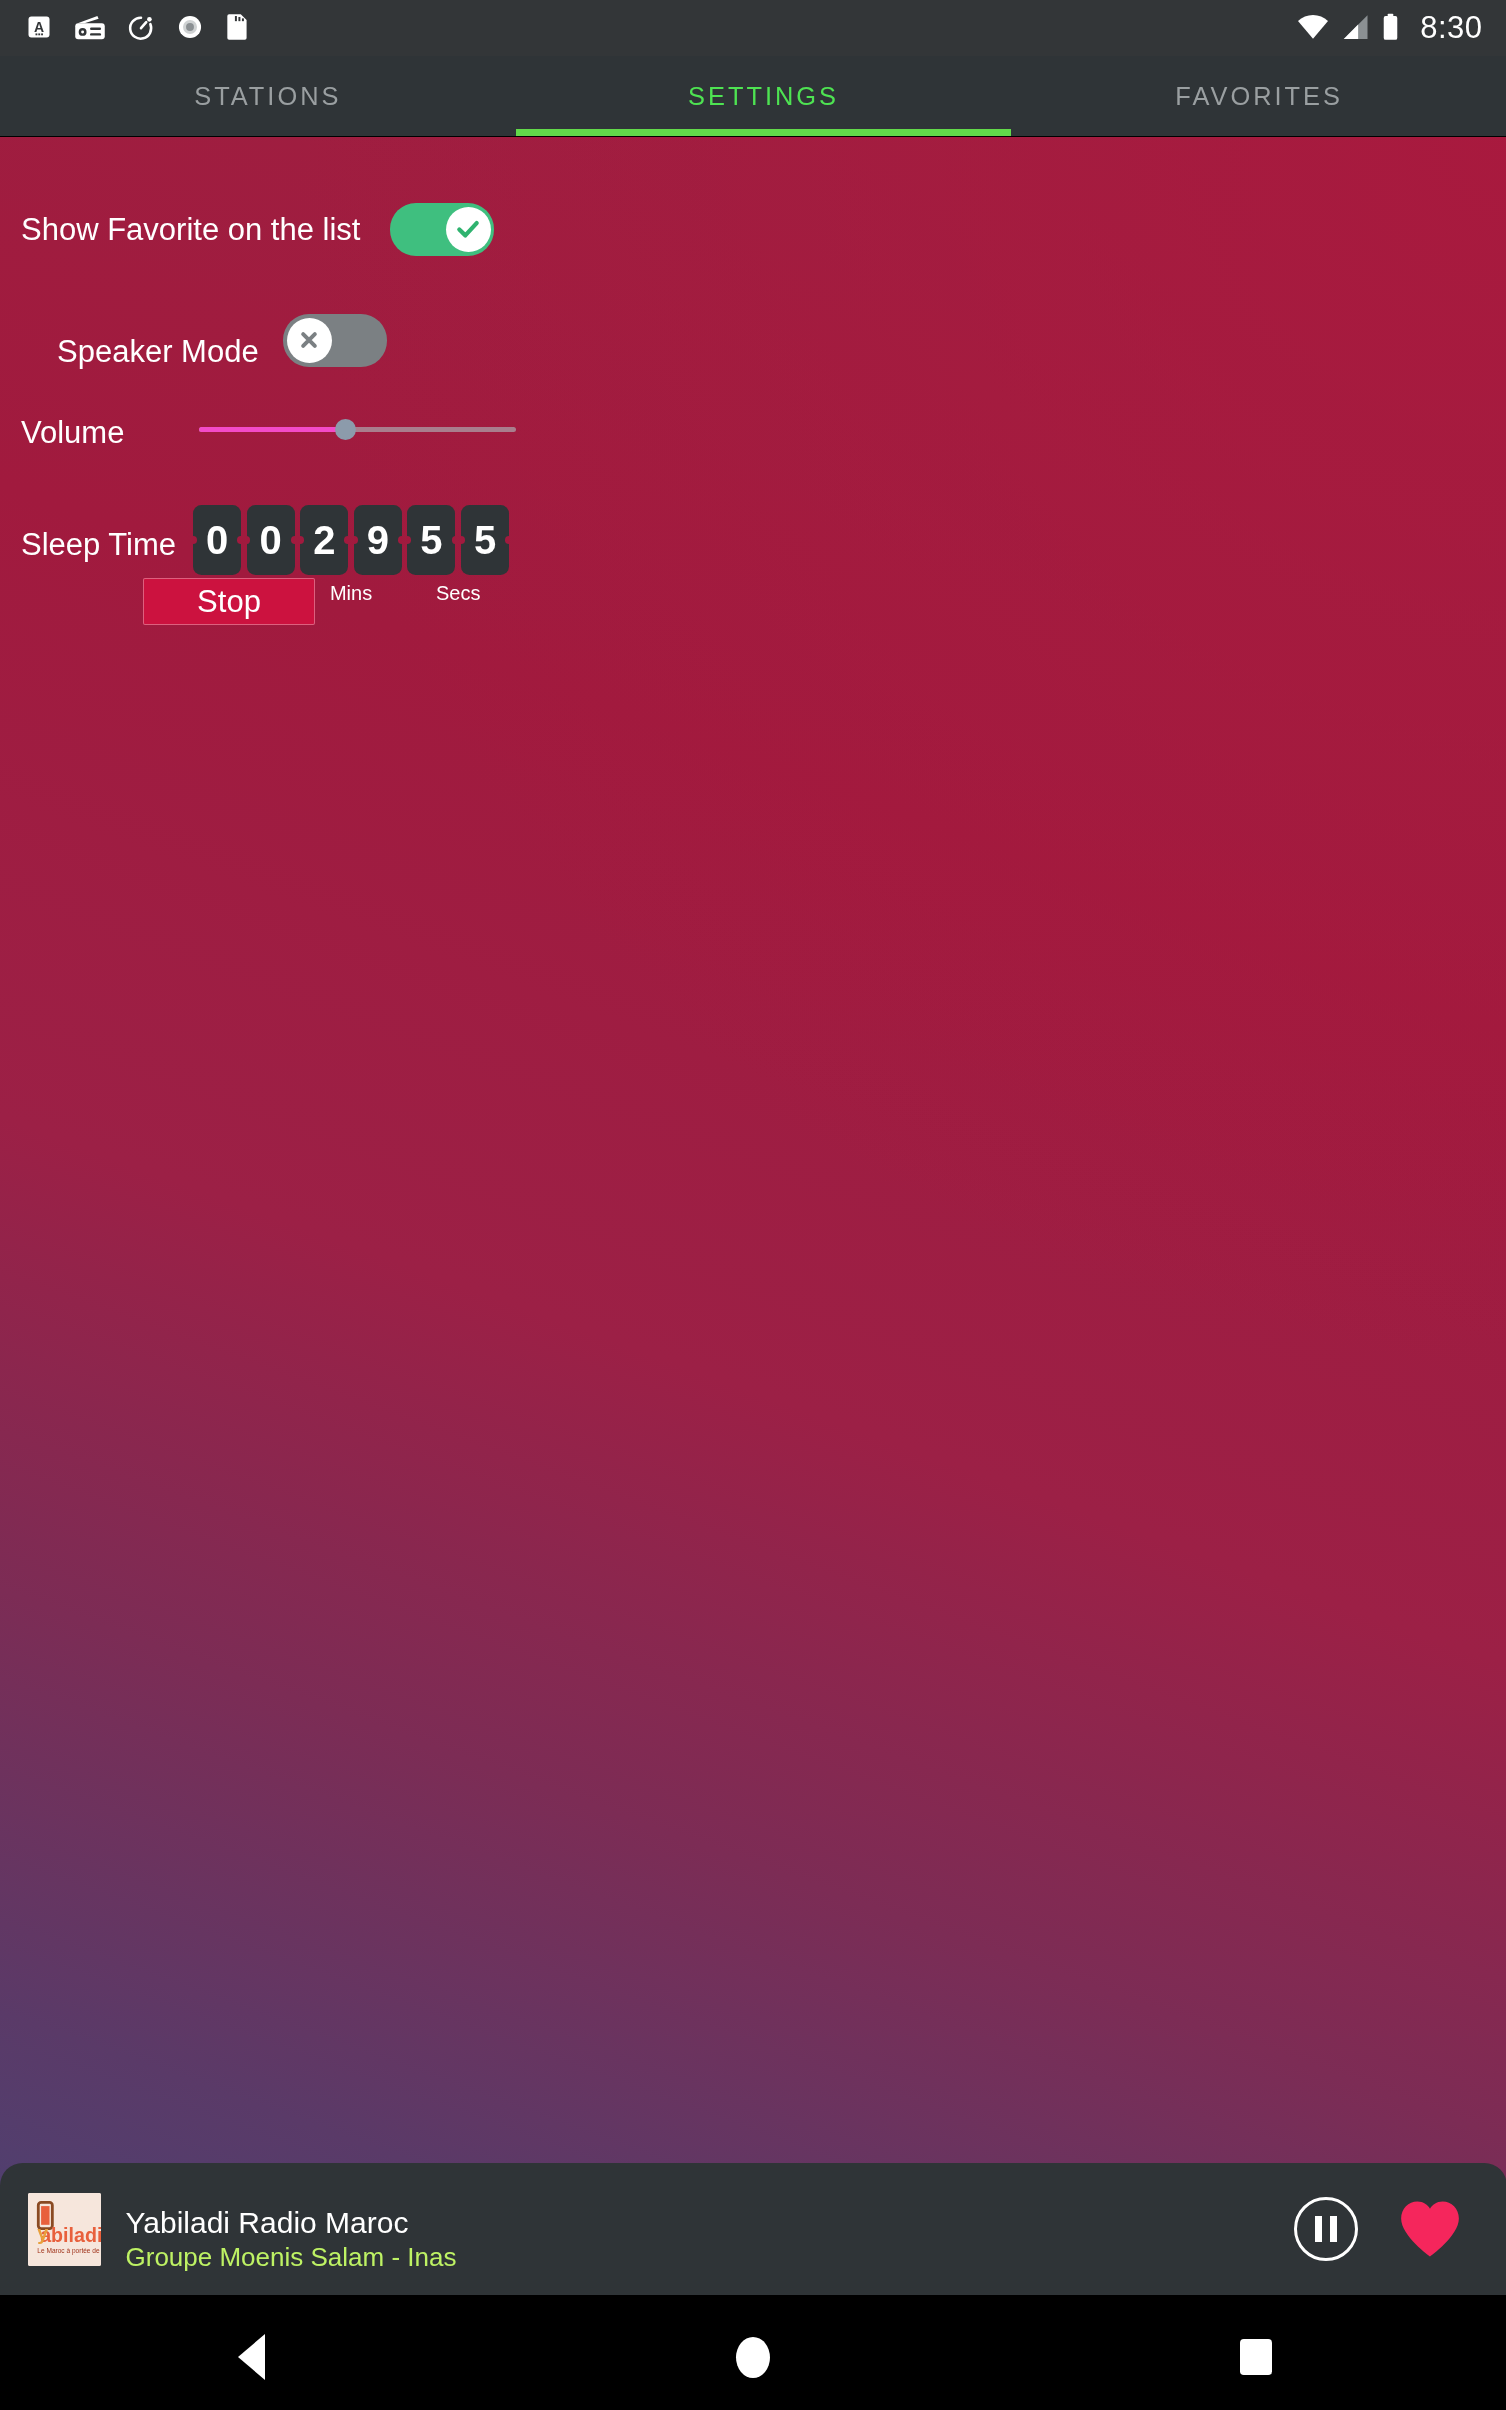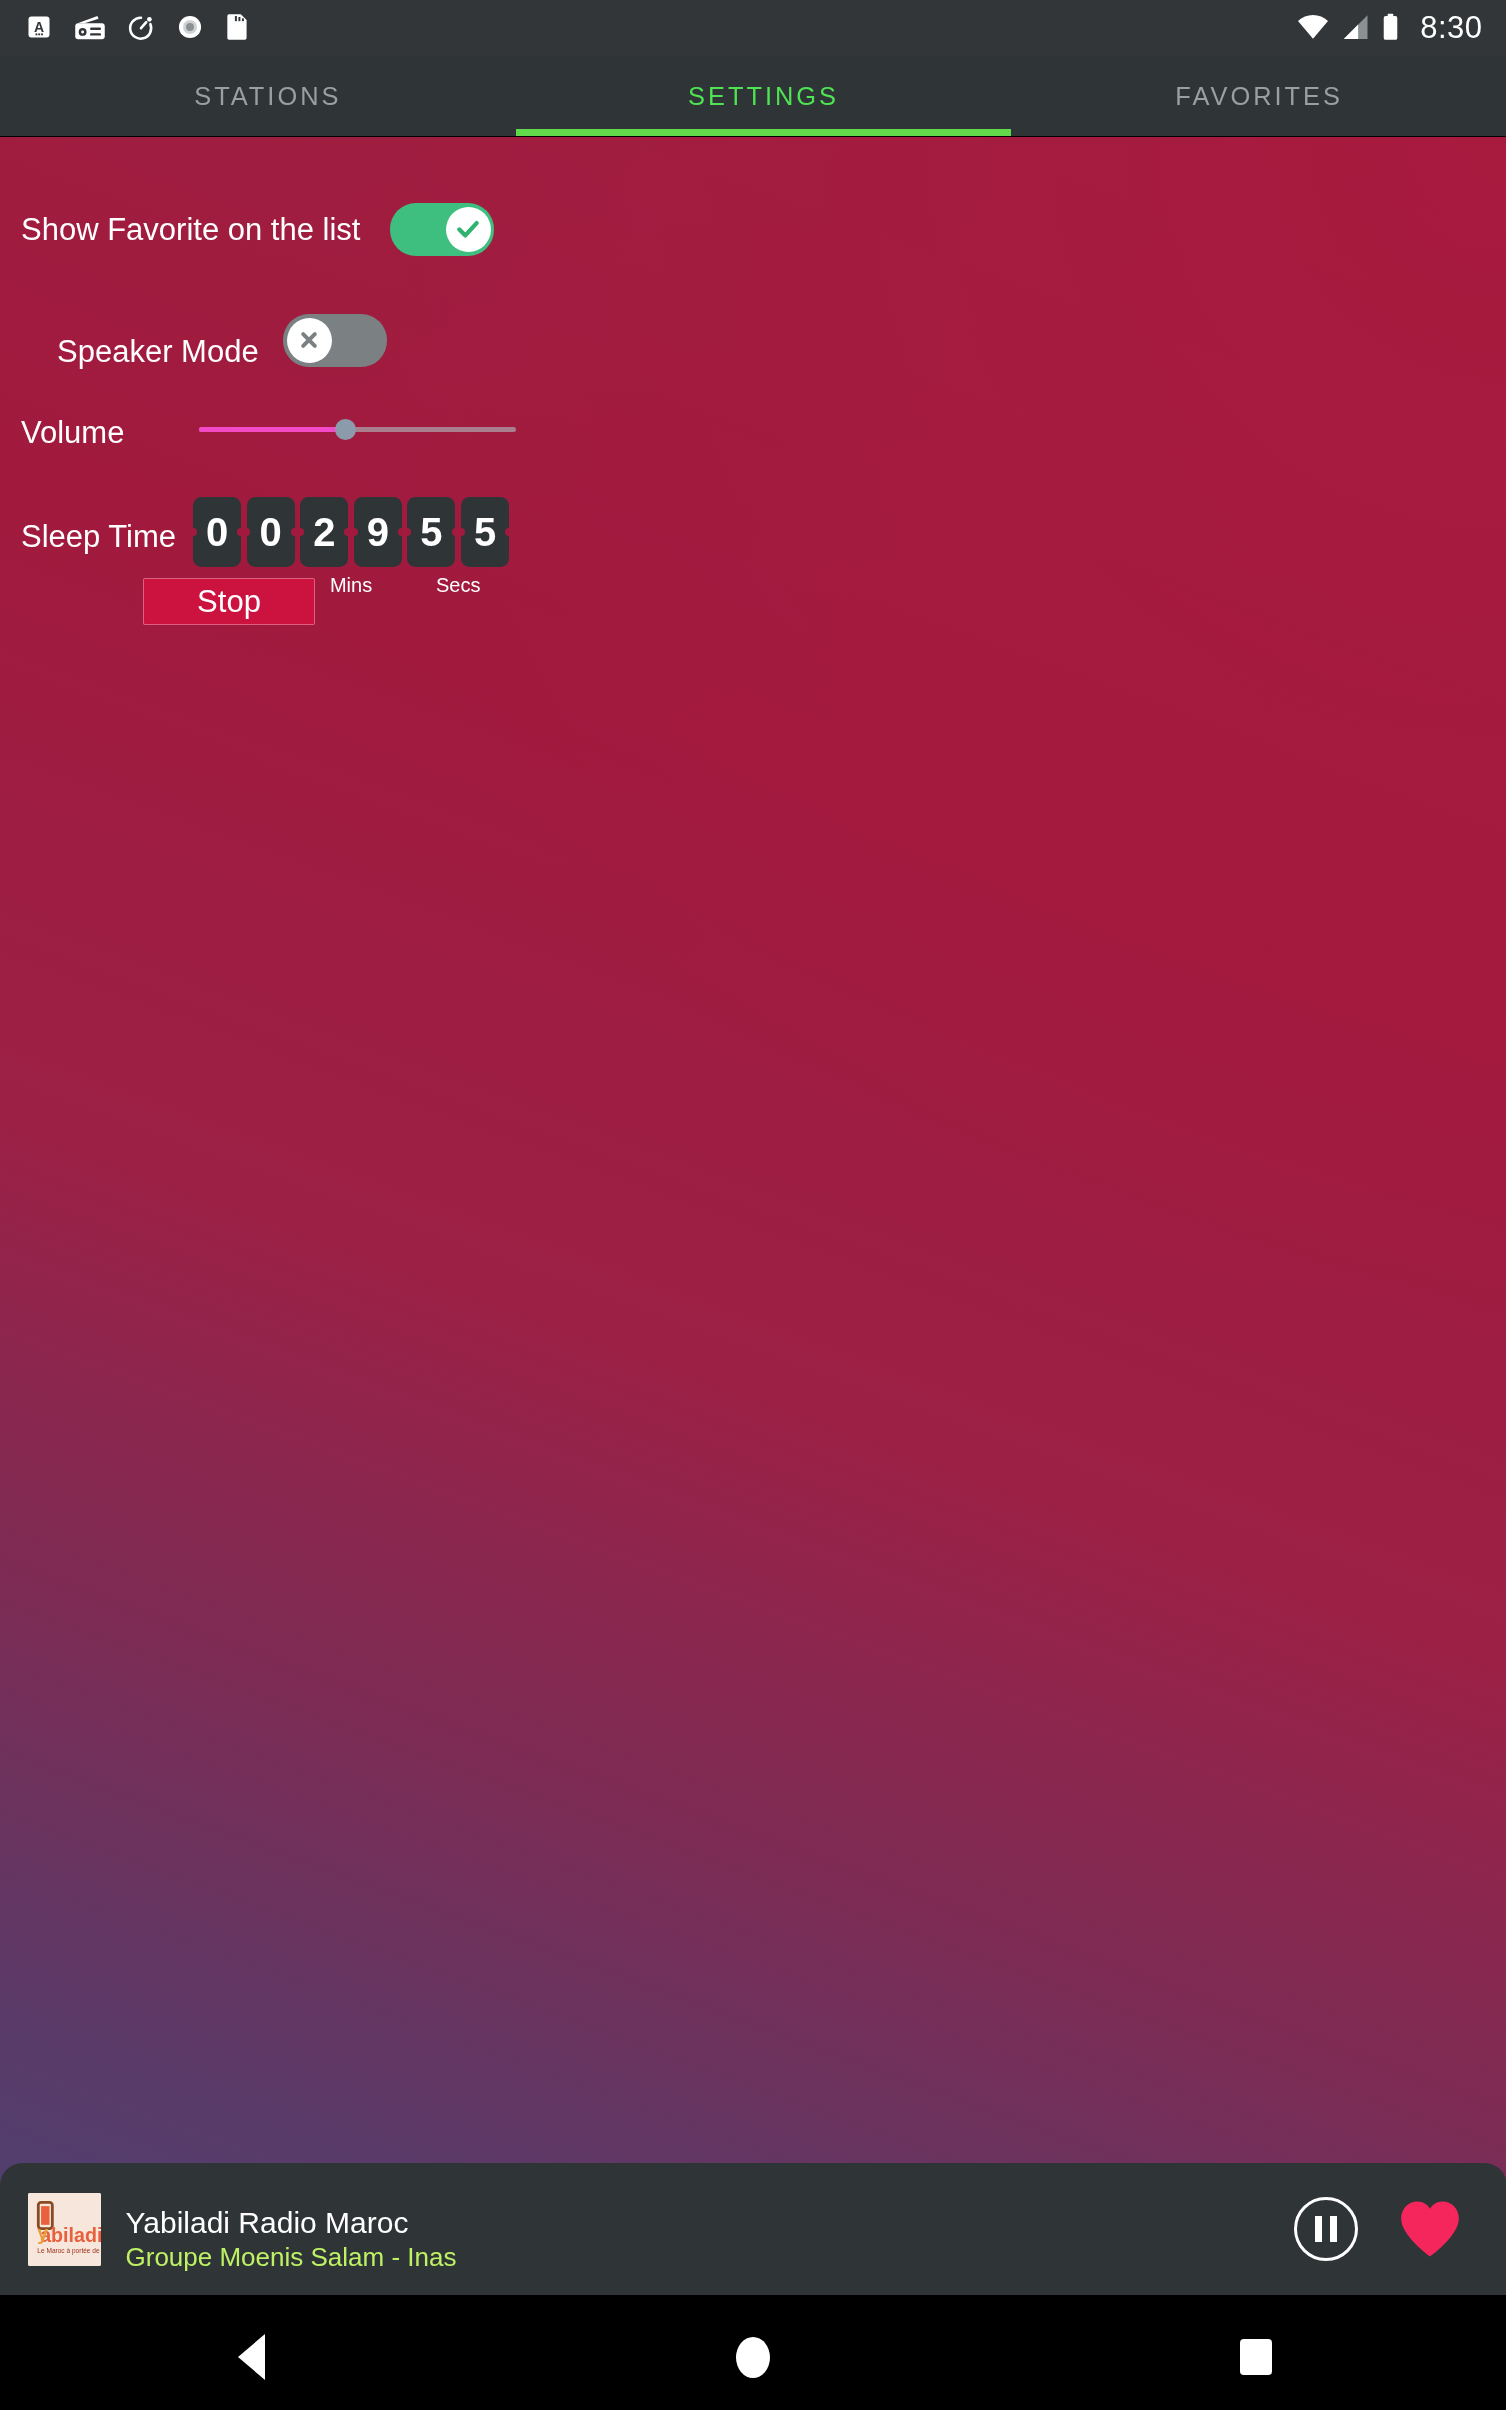--- a/index.html
+++ b/index.html
@@ -75,21 +75,21 @@
 
   
   .row-vol { position:absolute; top:273px; left:21px; width:527px; display:flex; align-items:flex-end; }
   .slider { position:relative; margin-left:75px; width:317px; height:38px; display:flex; align-items:center; }
   .track-bg { position:absolute; left:0; top:17px; width:100%; height:4.7px; background:#a97e8d; border-radius:2.8px; }
   .track-fill { position:absolute; left:0; top:17px; width:46%; height:4.7px; background:#f34bc8; border-radius:2.8px; }
   .thumb { position:absolute; left:46%; top:9.4px; width:21px; height:21px; margin-left:-10.4px;
            border-radius:50%; background:#8c9bab; }
 
   
-  .row-sleep { position:absolute; top:360px; left:21px; display:flex; align-items:center; }
+  .row-sleep { position:absolute; top:368px; left:21px; display:flex; align-items:center; }
   .row-sleep .lbl { margin-bottom:21px; }
   .flipgroups { display:flex; align-items:flex-start; margin-left:17px; }
   .flipgroup { display:flex; flex-direction:column; align-items:center; }
   .flipgroup + .flipgroup { margin-left:5.6px; }
   .flipcards { display:flex; gap:5.6px; }
   .card {
     position:relative; width:48px; height:70px; background:#2f3437;
     border-radius:8.5px; display:flex; align-items:center; justify-content:center;
     color:#ffffff; font-size:40px; font-weight:bold; line-height:1;
     overflow:hidden;

